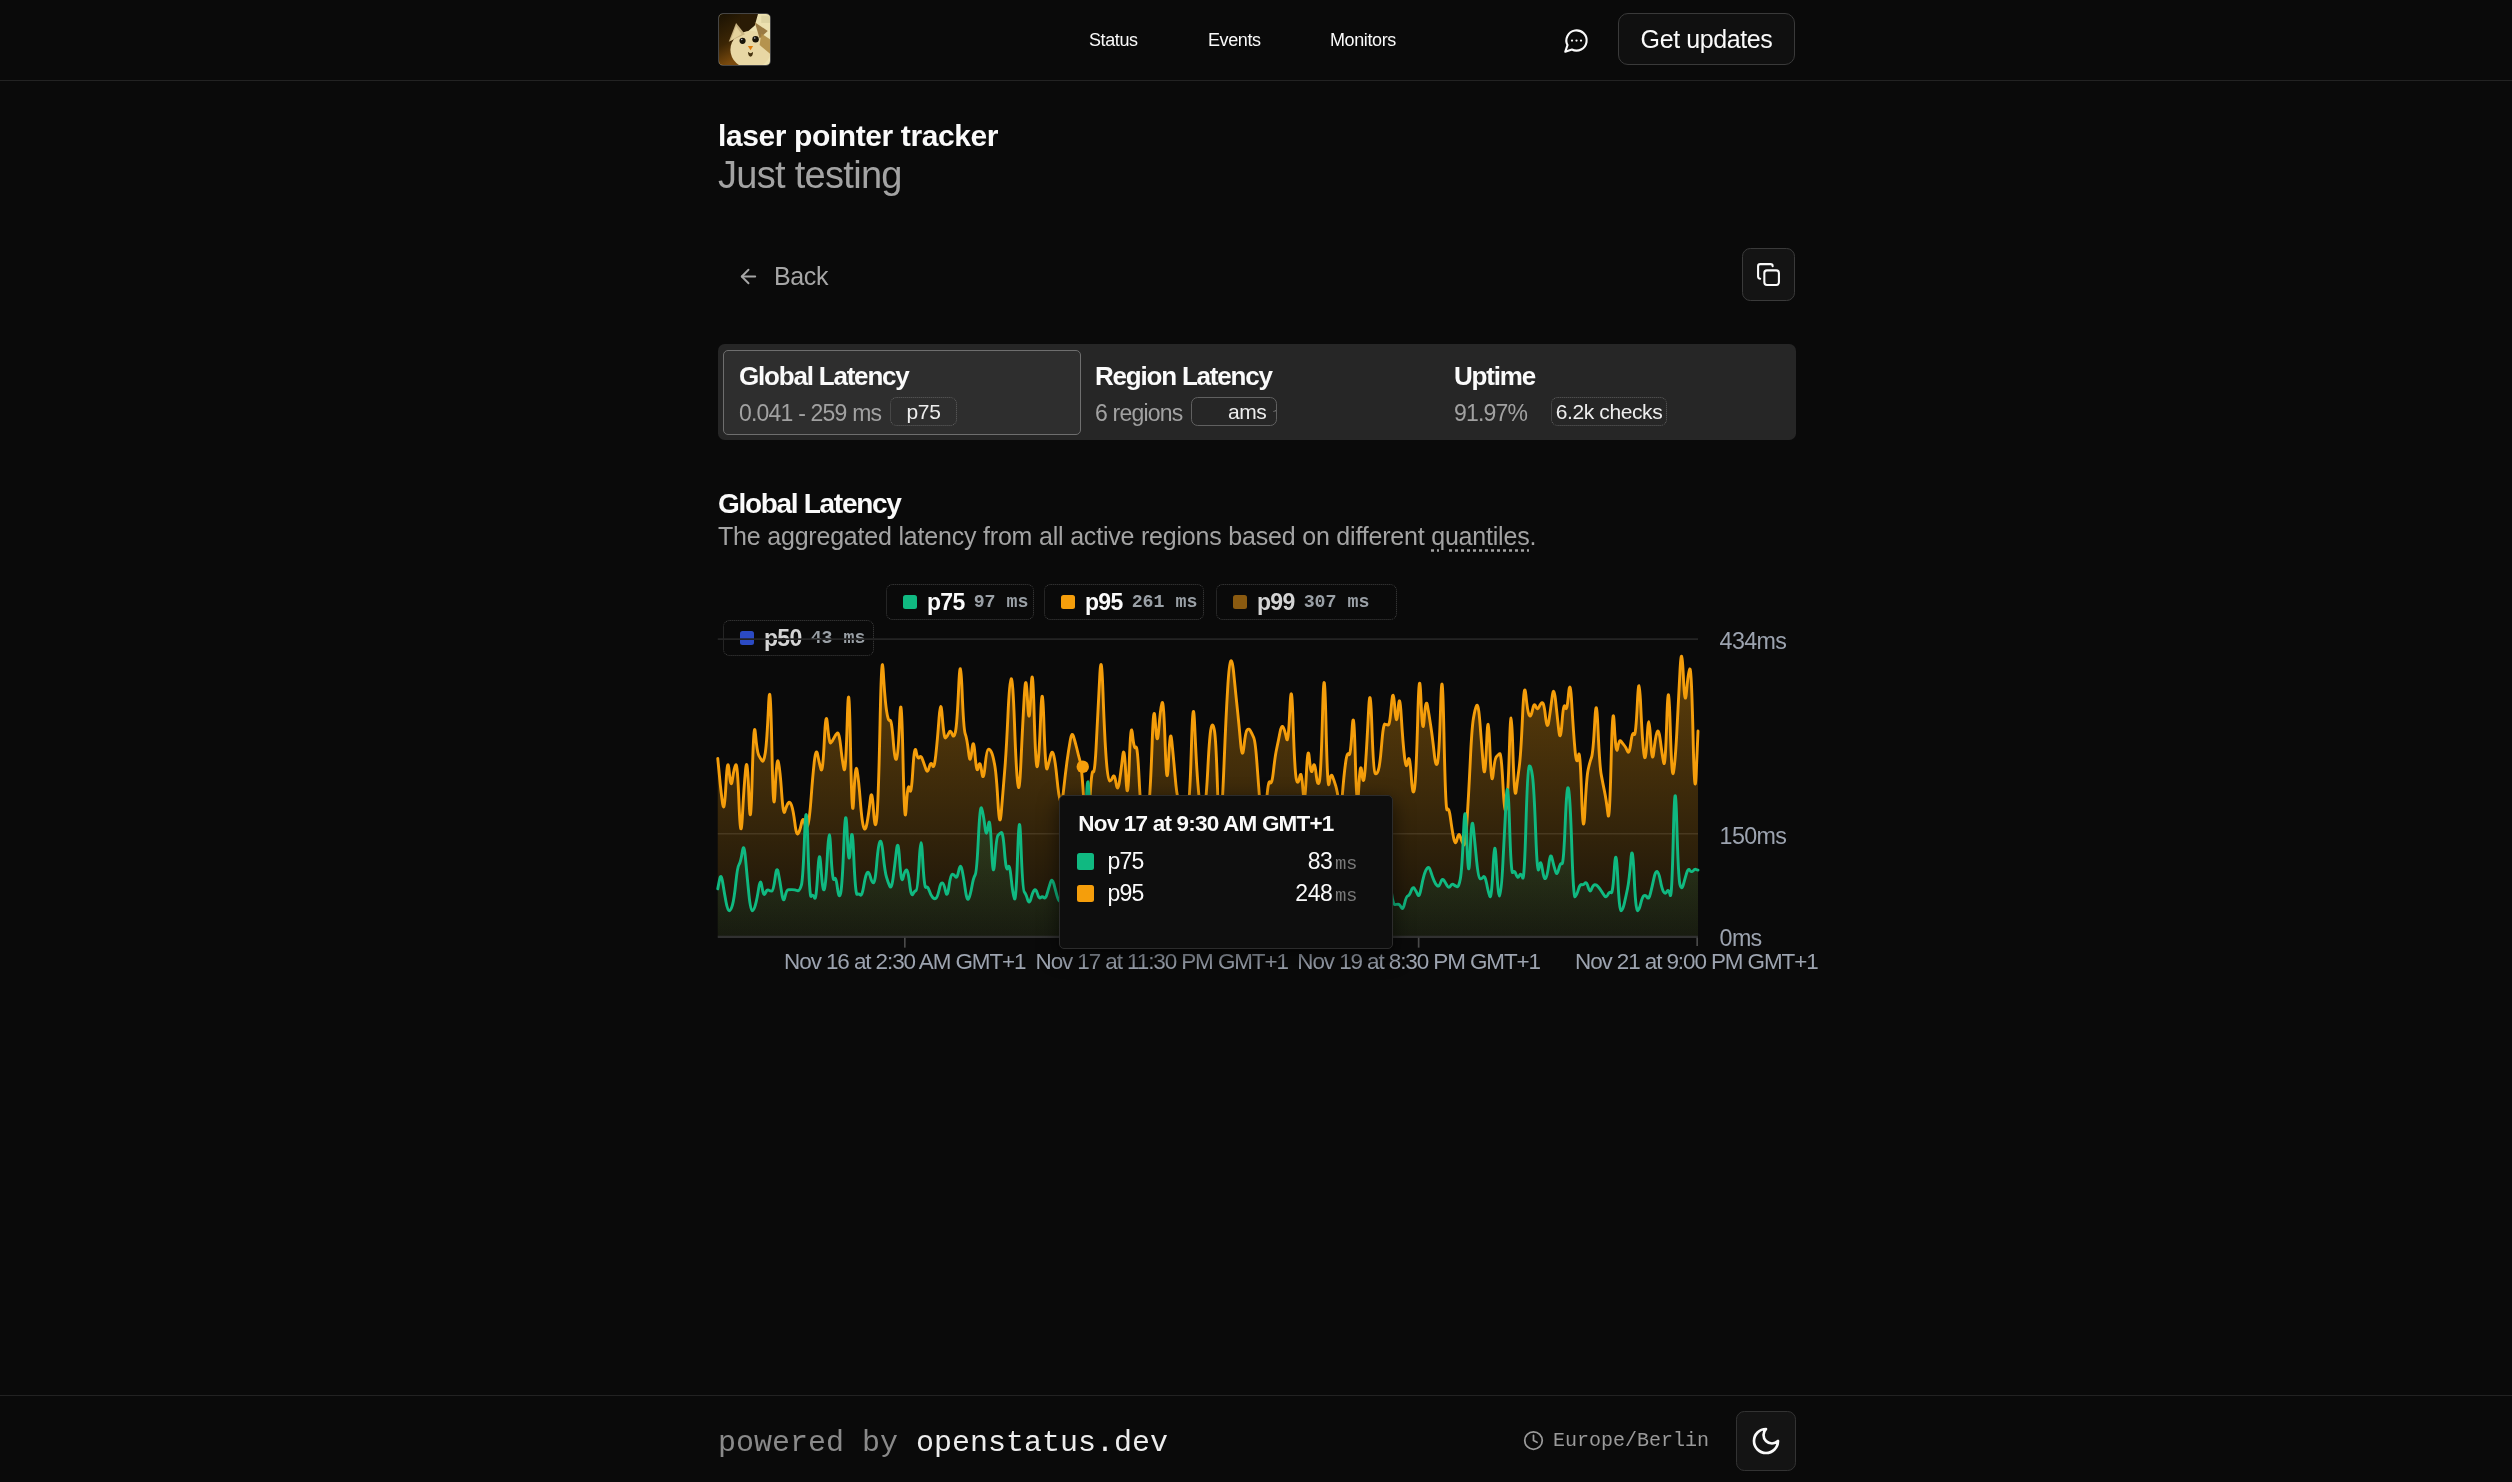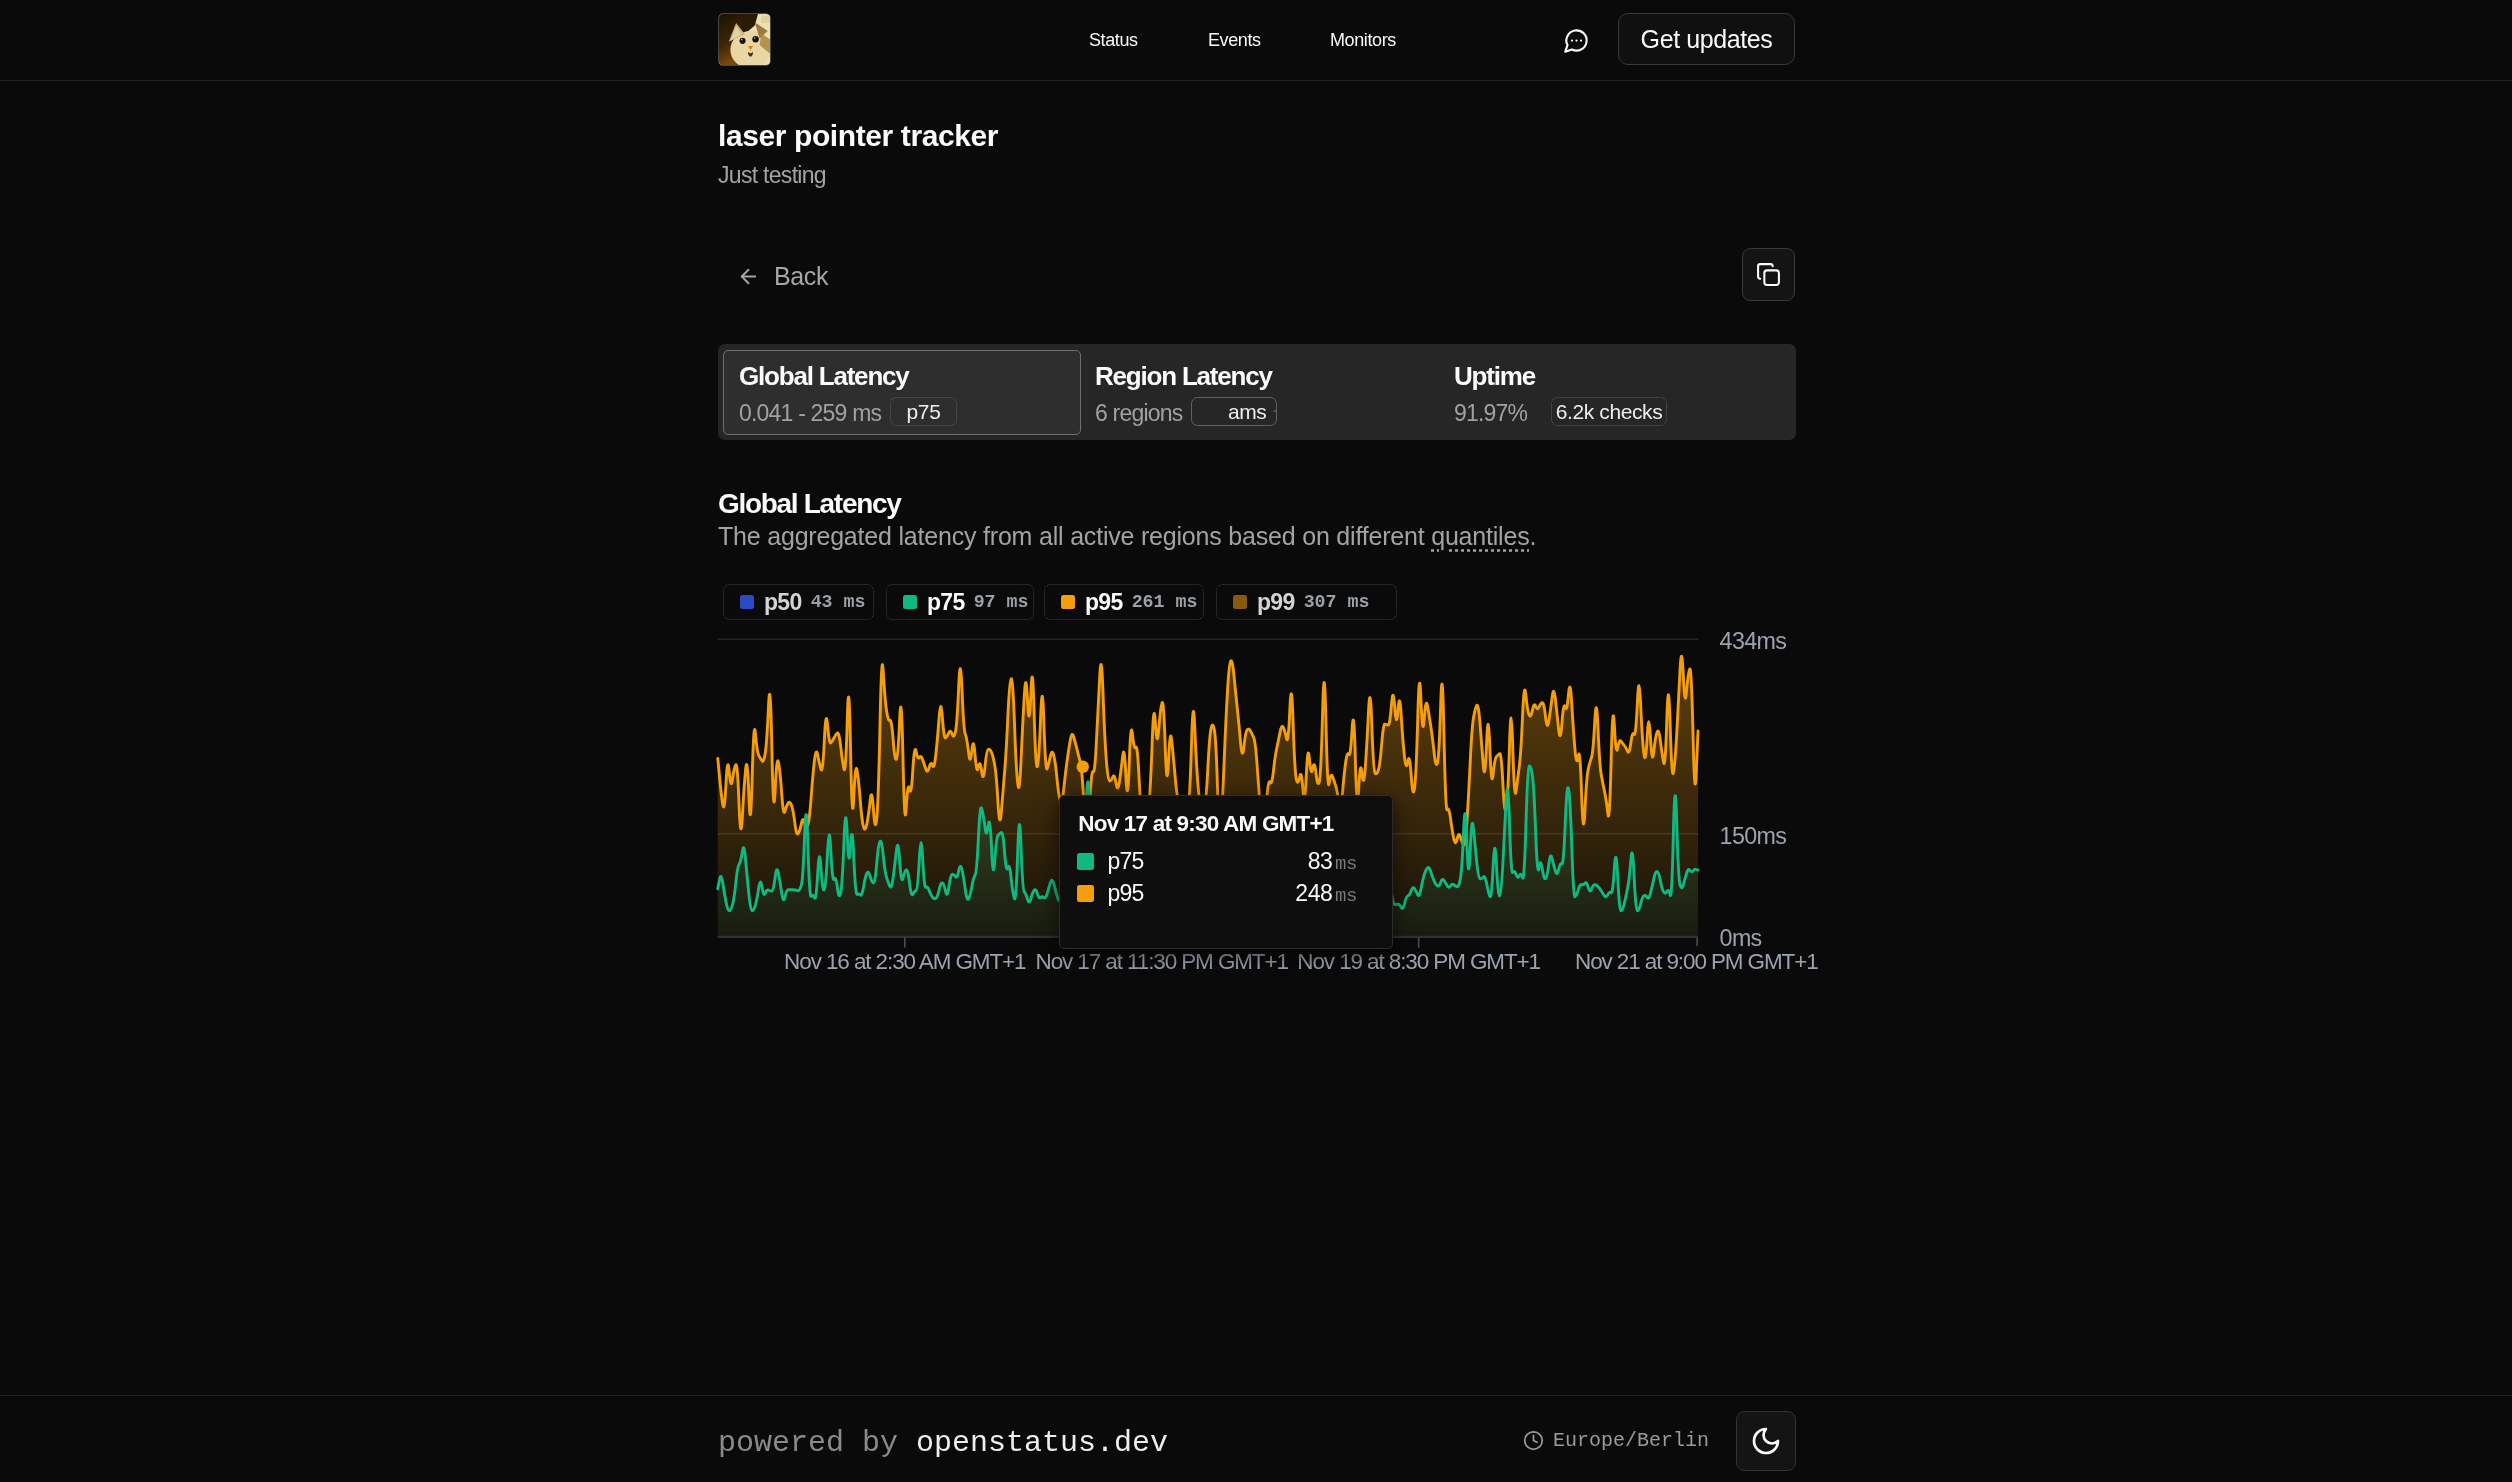--- a/index.html
+++ b/index.html
@@ -7,21 +7,21 @@
 body { font-family:"Liberation Sans", sans-serif; color:#fafafa; position:relative; }
 .abs { position:absolute; }
 
 .header { position:absolute; left:0; top:0; width:2512px; height:81px; border-bottom:1.7px solid #232323; background:#0a0a0a; }
 .logo { position:absolute; left:718px; top:13.3px; width:53px; height:53px; border-radius:5px; border:0.8px solid #454545; overflow:hidden; }
 .navlink { position:absolute; top:28px; font-size:18px; line-height:25px; letter-spacing:-0.4px; color:#fafafa; }
 .chaticon { position:absolute; left:1563px; top:27.4px; }
 .getupd { position:absolute; left:1618px; top:13.3px; width:177px; height:52px; border:1.7px solid #3a3a3a; border-radius:10px; background:#101010; font-size:25px; letter-spacing:-0.4px; color:#fafafa; display:flex; align-items:center; justify-content:center; }
 
 .h1 { position:absolute; left:718px; top:121px; font-size:30px; line-height:30px; font-weight:bold; letter-spacing:-0.4px; color:#fafafa; }
-.sub { position:absolute; left:718px; top:161px; font-size:23px; line-height:28px; letter-spacing:-0.7px; color:#a3a3a3; }
+.sub { position:absolute; left:718px; top:161px; font-size:38px; line-height:28px; letter-spacing:-0.7px; color:#a3a3a3; }
 
 .backrow { position:absolute; left:737px; top:264px; display:flex; align-items:center; gap:14px; color:#a6a6a6; }
 .backtxt { font-size:25px; line-height:25px; letter-spacing:-0.4px; }
 .copybtn { position:absolute; left:1742px; top:248px; width:53px; height:53px; border:1.7px solid #3a3a3a; border-radius:8.3px; background:#141414; display:flex; align-items:center; justify-content:center; }
 
 .statsbar { position:absolute; left:718px; top:344px; width:1078px; height:96px; background:#262626; border-radius:6.7px; }
 .cellsel { position:absolute; left:723px; top:350px; width:358px; height:85px; background:#2e2e2e; border:1.7px solid #6e6e6e; border-radius:5px; }
 .celltitle { position:absolute; top:363px; font-size:26px; line-height:26px; font-weight:bold; letter-spacing:-1.2px; color:#fafafa; }
 .cellsub { position:absolute; top:402px; font-size:23px; line-height:23px; letter-spacing:-0.8px; color:#a1a1a1; }
 .badge { position:absolute; top:397px; height:29px; border:1.7px solid #606060; border-radius:6.7px; display:flex; align-items:center; justify-content:center; font-size:21px; letter-spacing:-0.4px; color:#ededed; gap:8.3px; }
@@ -123,21 +123,21 @@
       <polyline points="16 7 22 7 22 13"></polyline>
     </svg>
 </div>
 <div class="celltitle" style="left:1454px;">Uptime</div>
 <div class="cellsub" style="left:1454px;">91.97%</div>
 <div class="badge" style="left:1551px; width:116px; border-style:dotted;">6.2k checks</div>
 
 <div class="h2">Global Latency</div>
 <div class="desc">The aggregated latency from all active regions based on different <u>quantiles</u>.</div>
 
-<div class="pill" style="left:723px; width:151px;">
+<div class="pill" style="left:723px; width:151px;margin-top:36px;">
     <span class="sq" style="background:#2b4ac4;"></span>
     <span class="plab" style="color:#d4d4d4;">p50</span>
     <span class="pval">43 ms</span>
   </div>
 <div class="pill" style="left:886px; width:148px;">
     <span class="sq" style="background:#10b981;"></span>
     <span class="plab" style="color:#fafafa;">p75</span>
     <span class="pval">97 ms</span>
   </div>
 <div class="pill" style="left:1044px; width:160px;">

